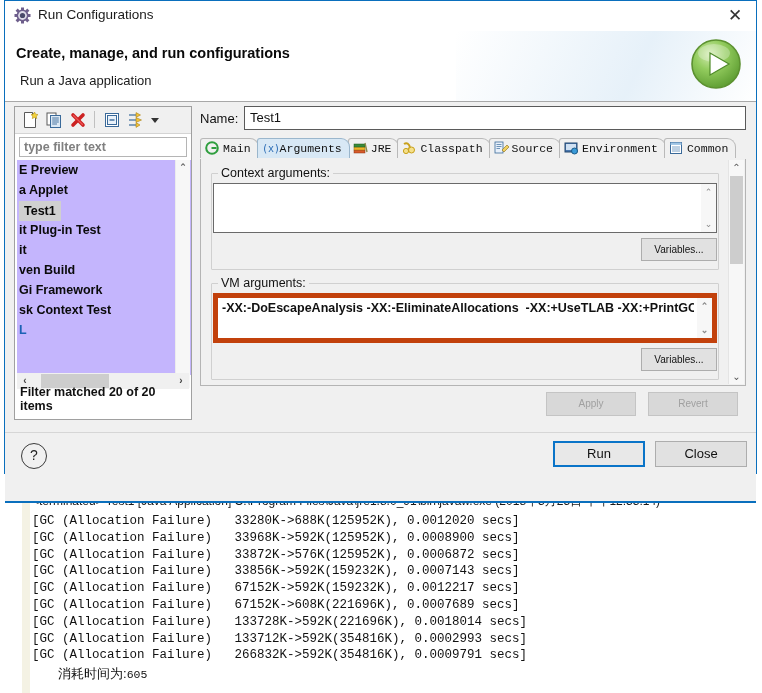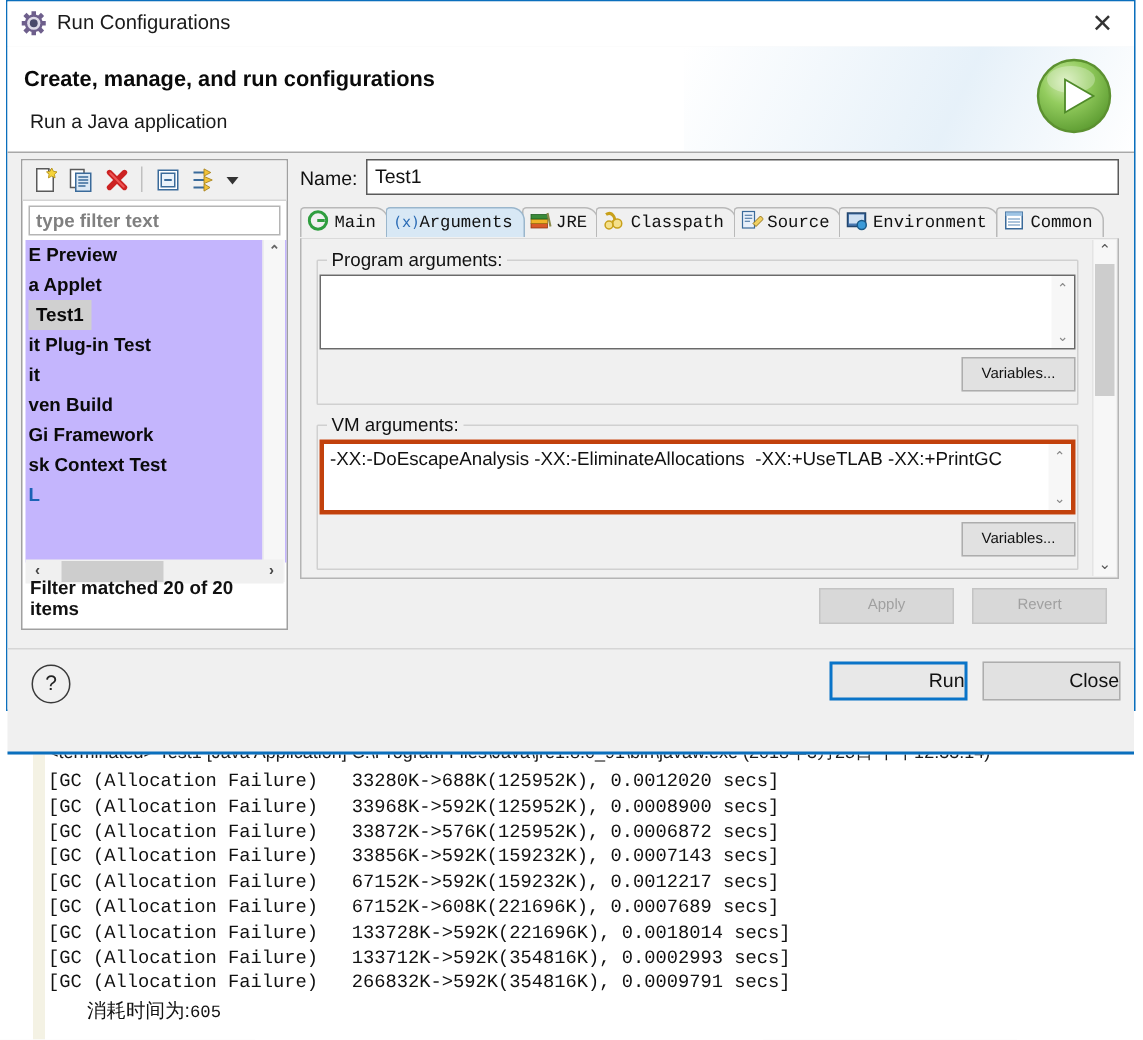--- a/index.html
+++ b/index.html
@@ -206,21 +206,21 @@
     border: 1px solid #d0d0d0; border-radius: 1px;
   }
   .group-title {
     position: absolute; left: 7px; top: 0; background: #f0f0f0;
     padding: 0 3px; font-size: 12.5px; color: #111;
   }
   .textarea-box {
     position: absolute; background: #ffffff; box-sizing: border-box;
     border: 1px solid #6a6a6a;
   }
-  .textarea-box.focused { border: 3px solid #c2410c; }
+  .textarea-box.focused { border: 5px solid #c2410c; font-weight: bold; }
   .textarea-box .tv {
     position: absolute; left: 4px; top: 3px; right: 18px;
     font-size: 12.5px; color: #111; white-space: pre; overflow: hidden;
   }
   .ta-scroll {
     position: absolute; right: 0; top: 0; bottom: 0; width: 15px;
     background: #f7f7f7;
   }
   .ta-scroll .a { position: absolute; left: 0; width: 15px; height: 14px;
     text-align: center; line-height: 14px; font-size: 9px; color: #888; }
@@ -261,21 +261,21 @@
   }
   .helpbtn {
     position: absolute; left: 16px; top: 10px; width: 24px; height: 24px;
     border-radius: 50%; border: 1.5px solid #3a3a3a;
     font-size: 14px; color: #222; text-align: center; line-height: 22px;
     cursor: default;
   }
   .footer .fbtn {
     position: absolute; top: 8px; height: 26px; width: 92px;
     box-sizing: border-box; background: #e1e1e1; border: 1px solid #adadad;
-    font-size: 13px; color: #111; text-align: right; line-height: 24px;
+    font-size: 13px; color: #111; text-align: center; line-height: 24px;
     cursor: default;
   }
   .footer .fbtn.primary { border: 2px solid #0a74c8; line-height: 22px; background: #e8e8e8; }
   .footer-sep {
     position: absolute; left: 0; right: 0; bottom: 0; height: 2px;
     background: #0a6fbd;
   }
 </style>
 </head>
 <body>
@@ -512,21 +512,21 @@
                   </g>
               </svg>
             </span><span>Common</span>
           </div>
         </div>
 
         <div class="tabcontent">
 
           <div class="group" style="left:10px; top:7px; right:26px; height:104px;">
             <div class="group-frame"></div>
-            <div class="group-title">Program arguments:</div>
+            <div class="group-title">Context arguments:</div>
             <div class="textarea-box" style="left:2px; right:2px; top:17px; height:50px;">
               <div class="tv"></div>
               <div class="ta-scroll">
                 <div class="a up">⌃</div>
                 <div class="a dn">⌄</div>
               </div>
             </div>
             <div class="btn" style="right:2px; top:72px; width:76px; height:23px; line-height:21px;">Variables...</div>
           </div>
 

